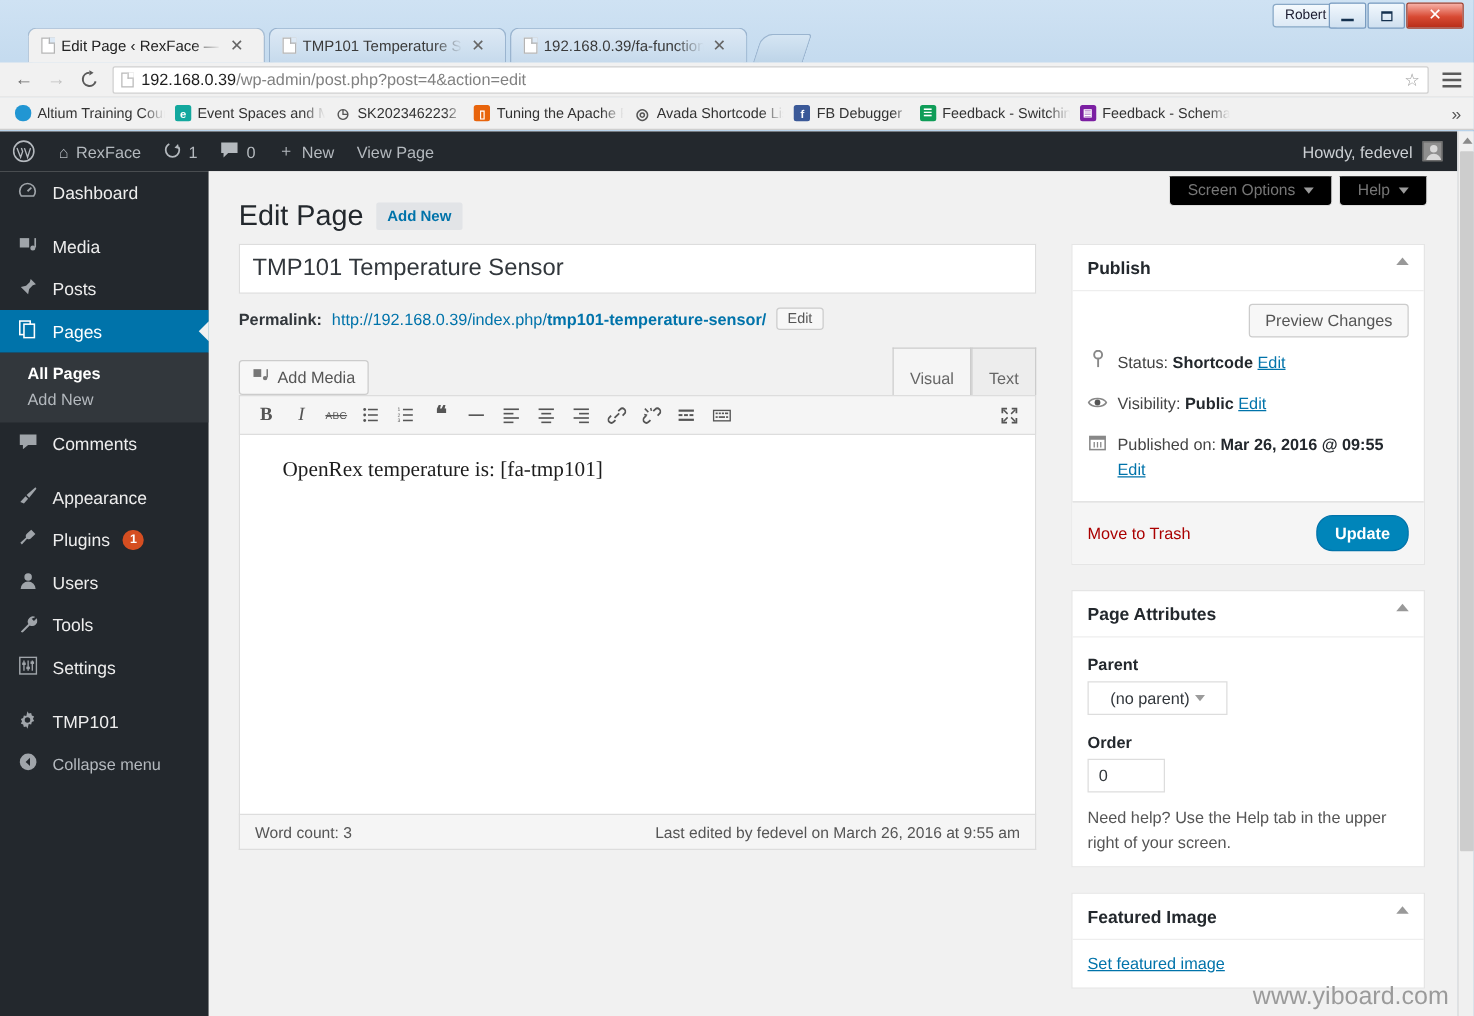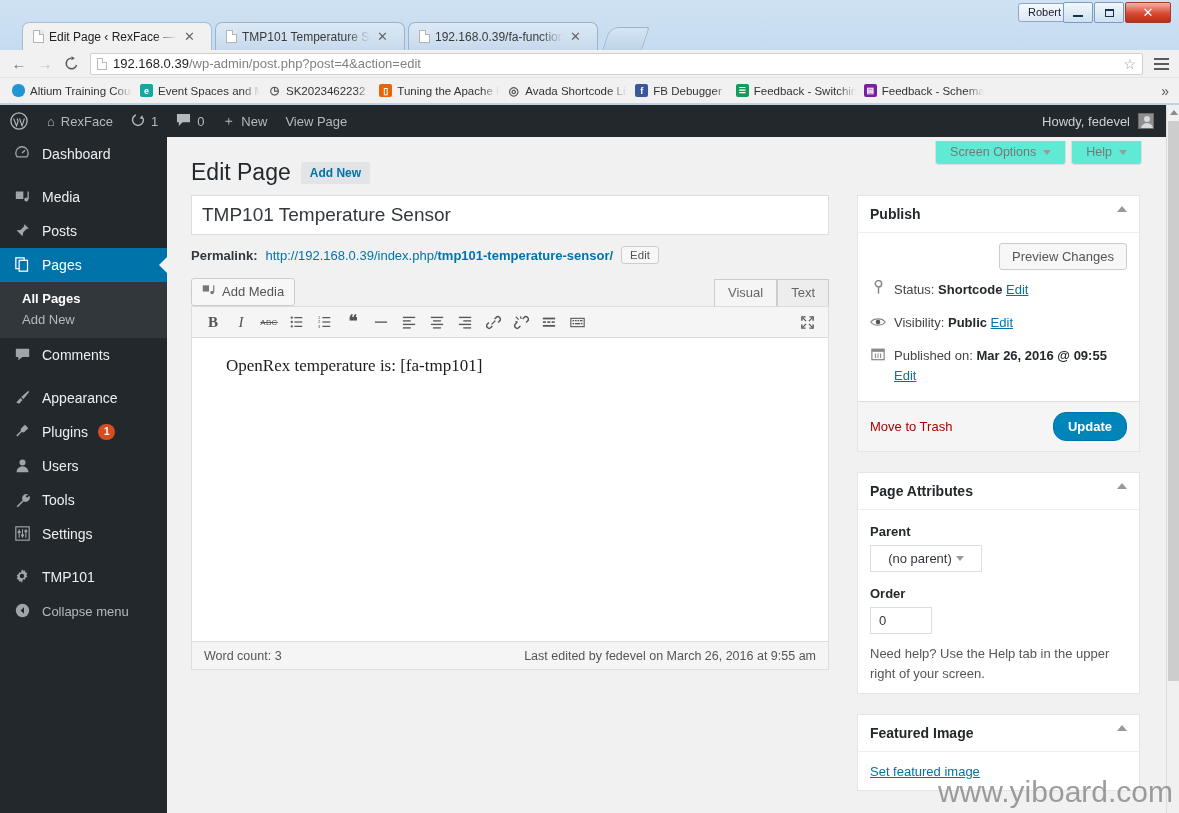--- a/index.html
+++ b/index.html
@@ -153,21 +153,21 @@
   .badge { background:#d54e21; color:#fff; border-radius:9px; font-size:10px; font-weight:bold; padding:1px 6px; line-height:1.4; }
   .collapse { color:#b4b9be; font-size:13px; }
 
   
   #wpbody {
     position:absolute; left:167px; top:32px; width:999px; height:676px;
     background:#f1f1f1;
   }
   #screenmeta { position:absolute; right:24px; top:4px; display:flex; gap:5px; }
   .meta-tab {
-    background:#5eead4; border:1px solid #ddd; border-top:none;
+    background:#000000; border:1px solid #ddd; border-top:none;
     border-radius:0 0 4px 4px; padding:4px 14px 5px;
     font-size:12.5px; color:#777;
     display:flex; align-items:center; gap:7px;
   }
   .caret-d { width:0;height:0;border-left:4px solid transparent;border-right:4px solid transparent;border-top:5px solid #9b9b9b; }
 
   #pagetitlewrap { position:absolute; left:24px; top:22px; display:flex; align-items:center; gap:10px; }
   #page-h1 { font-size:23px; font-weight:400; color:#23282d; margin:0; }
   #addnew { background:#e2e4e7; color:#0073aa; font-size:12px; font-weight:bold; padding:4px 9px; border-radius:2px; }
 
@@ -185,21 +185,21 @@
   .smallbtn { background:#f7f7f7; border:1px solid #ccc; border-radius:3px; font-size:11.5px; color:#555; padding:2px 8px; }
 
   #editorwrap { margin-top:14px; }
   #mediabar { display:flex; align-items:flex-end; justify-content:space-between; }
   #addmedia {
     background:#f7f7f7; border:1px solid #ccc; border-radius:3px;
     font-size:13px; color:#555; padding:4px 10px 5px;
     display:flex; align-items:center; gap:6px;
   }
   #edtabs { display:flex; align-items:flex-end; }
-  .edtab { border:1px solid #ccc; padding:5px 13px 6px; font-size:13px; color:#666; background:#ededed; border-bottom:none; }
+  .edtab { border:1px solid #ccc; padding:16px 13px 6px; font-size:13px; color:#666; background:#ededed; border-bottom:none; }
   .edtab.active { background:#f5f5f5; color:#666; border-color:#ccc; }
   #toolbar {
     border:1px solid #ddd; border-bottom:1px solid #ddd; background:#f5f5f5;
     height:32px; display:flex; align-items:center; padding:0 8px; gap:2px;
   }
   .tbtn { width:26px; height:26px; display:flex; align-items:center; justify-content:center; color:#555; font-size:14px; }
   .tbtn.fs { margin-left:auto; }
   #editorbody {
     background:#fff; border:1px solid #ddd; border-top:none;
     height:304px; padding:18px 34px;
@@ -236,22 +236,22 @@
   .fld-label { font-size:13px; font-weight:bold; color:#23282d; margin:4px 0 6px; }
   .wp-select {
     border:1px solid #ddd; background:#fff; font-size:13px; color:#32373c;
     padding:5px 8px; display:inline-flex; align-items:center; gap:4px; min-width:112px;justify-content:center;
   }
   .wp-input { border:1px solid #ddd; background:#fff; font-size:13px; color:#32373c; padding:5px 8px; width:62px; }
   .helptext { font-size:13px; color:#555; line-height:1.5; margin-top:10px; }
 
   
   #watermark {
-    position:absolute; right:6px; bottom:4px;
-    font-size:30px; color:#8c8c8c; opacity:.85;
+    position:absolute; right:20px; bottom:4px;
+    font-size:20px; color:#8c8c8c; opacity:.85;
     font-family:"Liberation Sans", sans-serif; pointer-events:none;
   }
   
   #pagescroll { position:absolute; right:0; top:105px; width:13px; height:708px; background:#f0f0f0; border-left:1px solid #dcdcdc; }
   #pagescroll .thumb { position:absolute; left:1px; top:16px; width:11px; height:560px; background:#cdcdcd; border-radius:1px; }
   #pagescroll .arrow-up { position:absolute; left:3px; top:5px; width:0;height:0;border-left:4px solid transparent;border-right:4px solid transparent;border-bottom:5px solid #8a8a8a; }
 </style>
 </head>
 <body>
 

